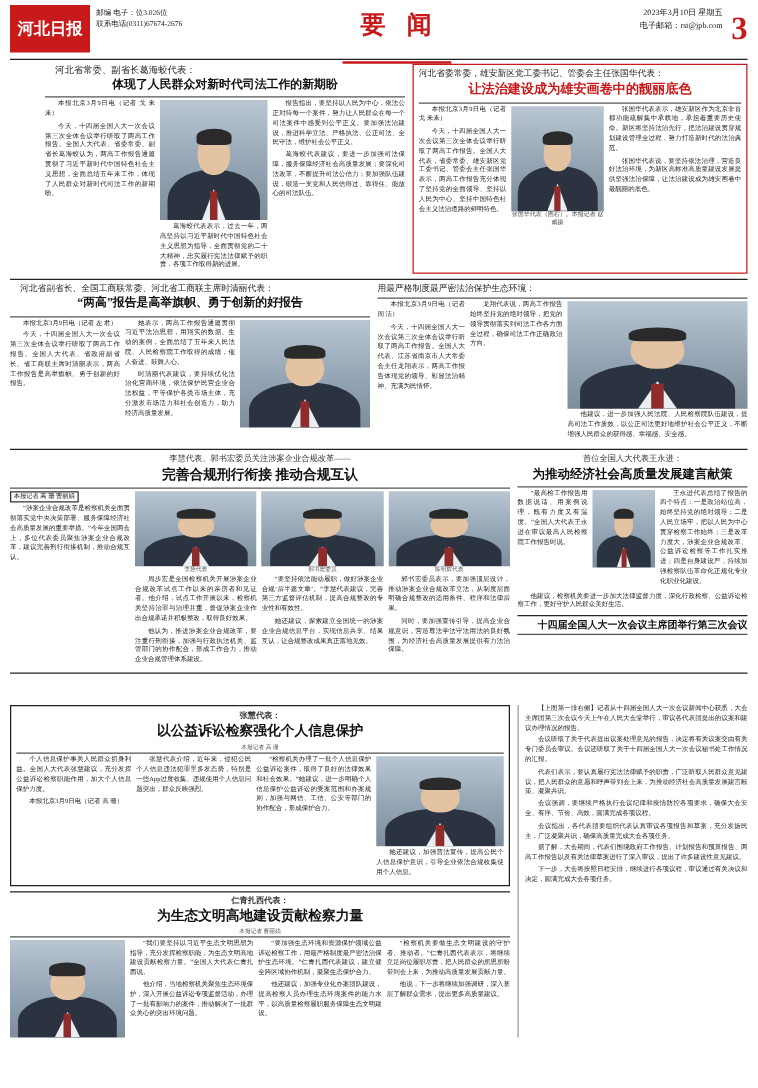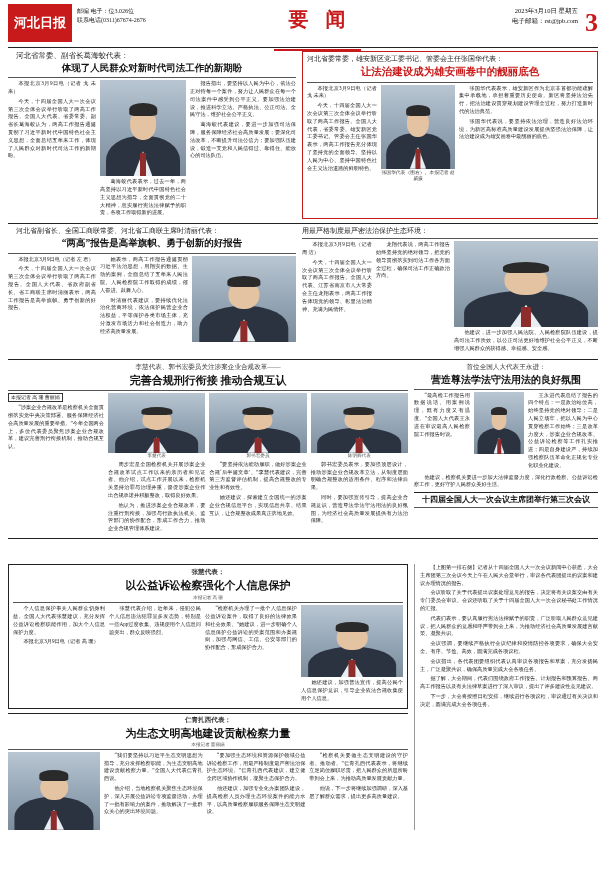--- a/index.html
+++ b/index.html
@@ -85,21 +85,21 @@
       <span class="yaowen">要 闻</span>
     </div>
     <div class="masthead-right">
       <div class="mr-line">2023年3月10日 星期五</div>
       <div class="mr-line">电子邮箱：rst@jpb.com</div>
       <div class="pagenum">3</div>
     </div>
   </div>
   <div class="rule"></div>
 
-  <div class="cols" style="gap:6px;">
+  <div class="cols" style="gap:6px;margin-left:28px;">
 
     <div class="col" style="flex:0 0 288px;">
       <div class="shoulder" style="padding-left:8px;">河北省常委、副省长葛海蛟代表：</div>
       <div class="headline-main title-18" style="margin:2px 0 3px 0;">体现了人民群众对新时代司法工作的新期盼</div>
       <div class="rule-thin"></div>
       <div class="cols" style="gap:4px;">
         <div class="col body-col" style="flex:0 0 88px;">
           <p>本报北京3月9日电（记者 戈 未来）</p>
           <p>今天，十四届全国人大一次会议第三次全体会议举行听取了两高工作报告。全国人大代表、省委常委、副省长葛海蛟认为，两高工作报告通篇贯彻了习近平新时代中国特色社会主义思想，全面总结五年来工作，体现了人民群众对新时代司法工作的新期盼。</p>
         </div>
@@ -263,21 +263,21 @@
               <p>郭书宏委员表示，要加强顶层设计，推动涉案企业合规改革立法，从制度层面明确合规整改的适用条件、程序和法律后果。</p>
               <p>同时，要加强宣传引导，提高企业合规意识，营造尊法学法守法用法的良好氛围，为经济社会高质量发展提供有力法治保障。</p>
             </div>
           </div>
         </div>
       </div>
     </div>
 
     <div class="col">
       <div class="kicker" style="text-align:center;">首位全国人大代表王永进：</div>
-      <div class="headline-main title-18" style="margin:2px 0 3px 0; font-size:10px;">营造尊法学法守法用法的良好氛围</div>
+      <div class="headline-main title-18" style="margin:2px 0 3px 0; font-size:10px;">为推动经济社会高质量发展建言献策</div>
       <div class="rule-thin"></div>
       <div class="cols" style="gap:4px;">
         <div class="col body-col" style="flex:0 0 56px;">
           <p>“最高检工作报告用数据说话、用案例说理，既有力度又有温度。”全国人大代表王永进在审议最高人民检察院工作报告时说。</p>
         </div>
         <div class="col" style="flex:0 0 50px;">
           <div class="photo portrait" style="height:62px;">
             <div class="suit"></div>
               <div class="shirt"></div>
               <div class="tie"></div>
@@ -286,21 +286,21 @@
           </div>
         </div>
         <div class="col body-col">
           <p>王永进代表总结了报告的四个特点：一是政治站位高，始终坚持党的绝对领导；二是人民立场牢，把以人民为中心贯穿检察工作始终；三是改革力度大，涉案企业合规改革、公益诉讼检察等工作扎实推进；四是自身建设严，持续加强检察队伍革命化正规化专业化职业化建设。</p>
         </div>
       </div>
       <div class="body-col" style="margin-top:2px;">
         <p>他建议，检察机关要进一步加大法律监督力度，深化行政检察、公益诉讼检察工作，更好守护人民群众美好生活。</p>
       </div>
       <div class="hr-dark" style="margin:3px 0 2px 0;"></div>
-      <div class="headline-main" style="font-size:8px; text-align:center;">十四届全国人大一次会议主席团举行第三次会议</div>
+      <div class="headline-main" style="font-size:8px; text-align:right;">十四届全国人大一次会议主席团举行第三次会议</div>
       <div class="rule-thin"></div>
     </div>
   </div>
 
   <div class="hr-dark" style="margin:3px 0;"></div>
 
   <div class="cols" style="gap:6px;margin-top:25px;">
 
     <div class="col" style="flex:0 0 400px;">
       <div style="border:0.8px solid #222; padding:3px 4px;">

